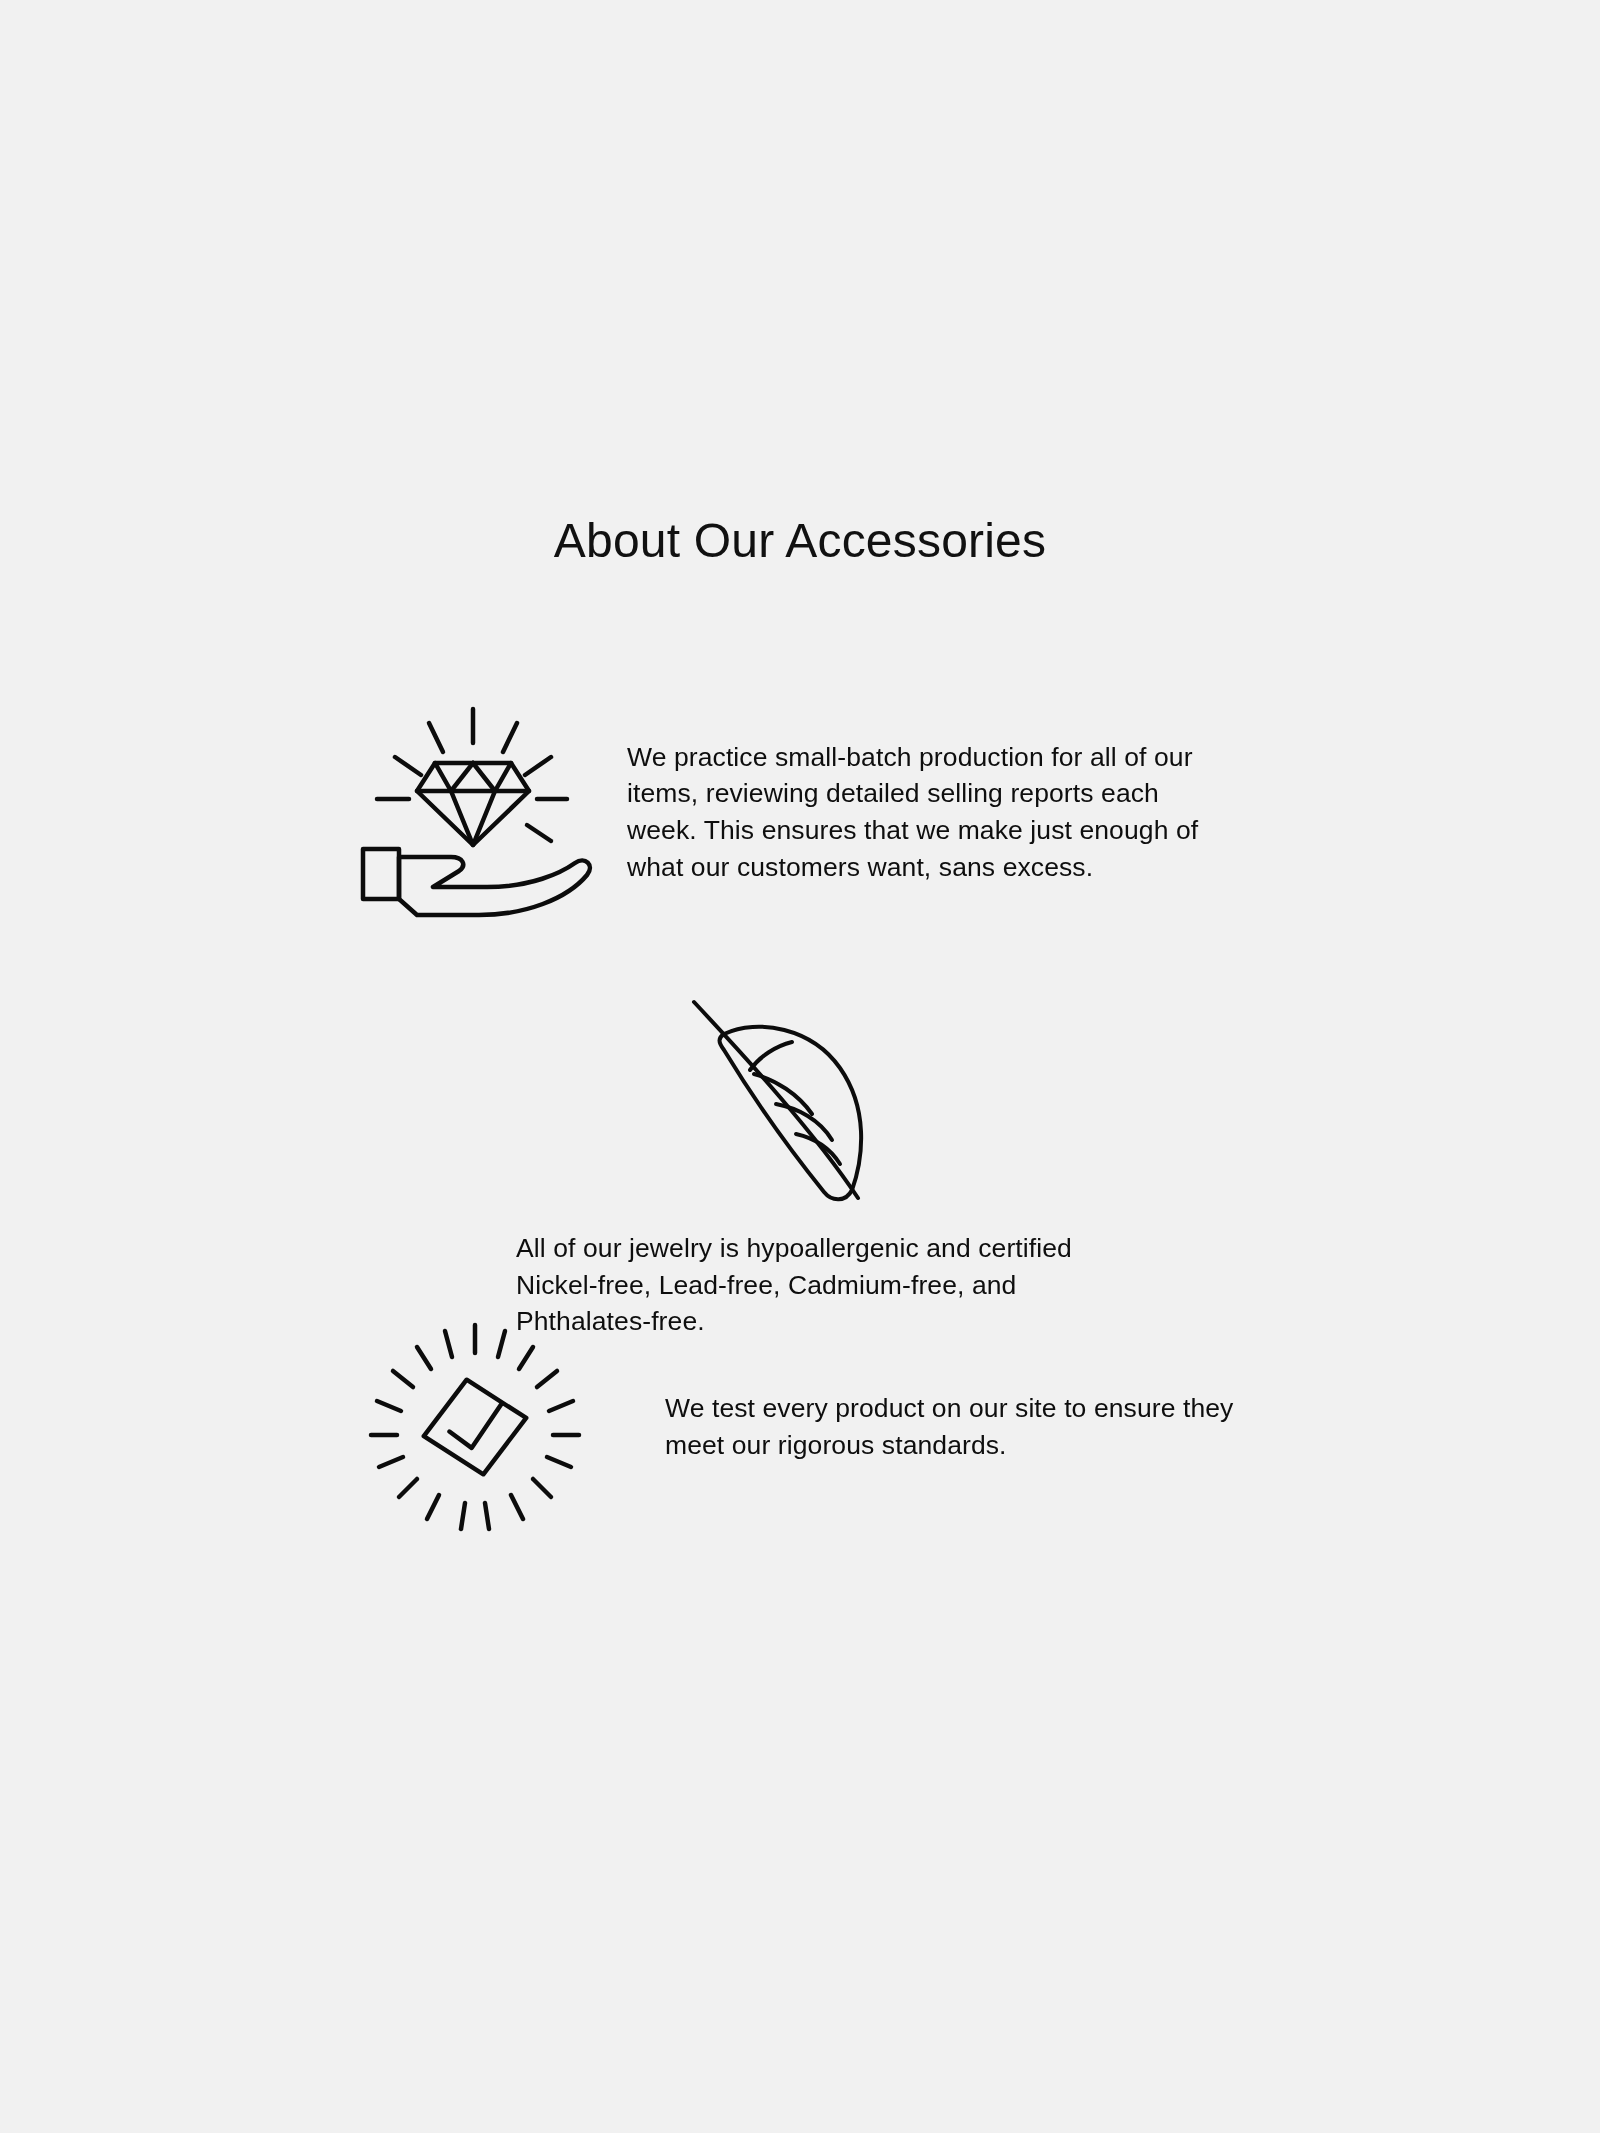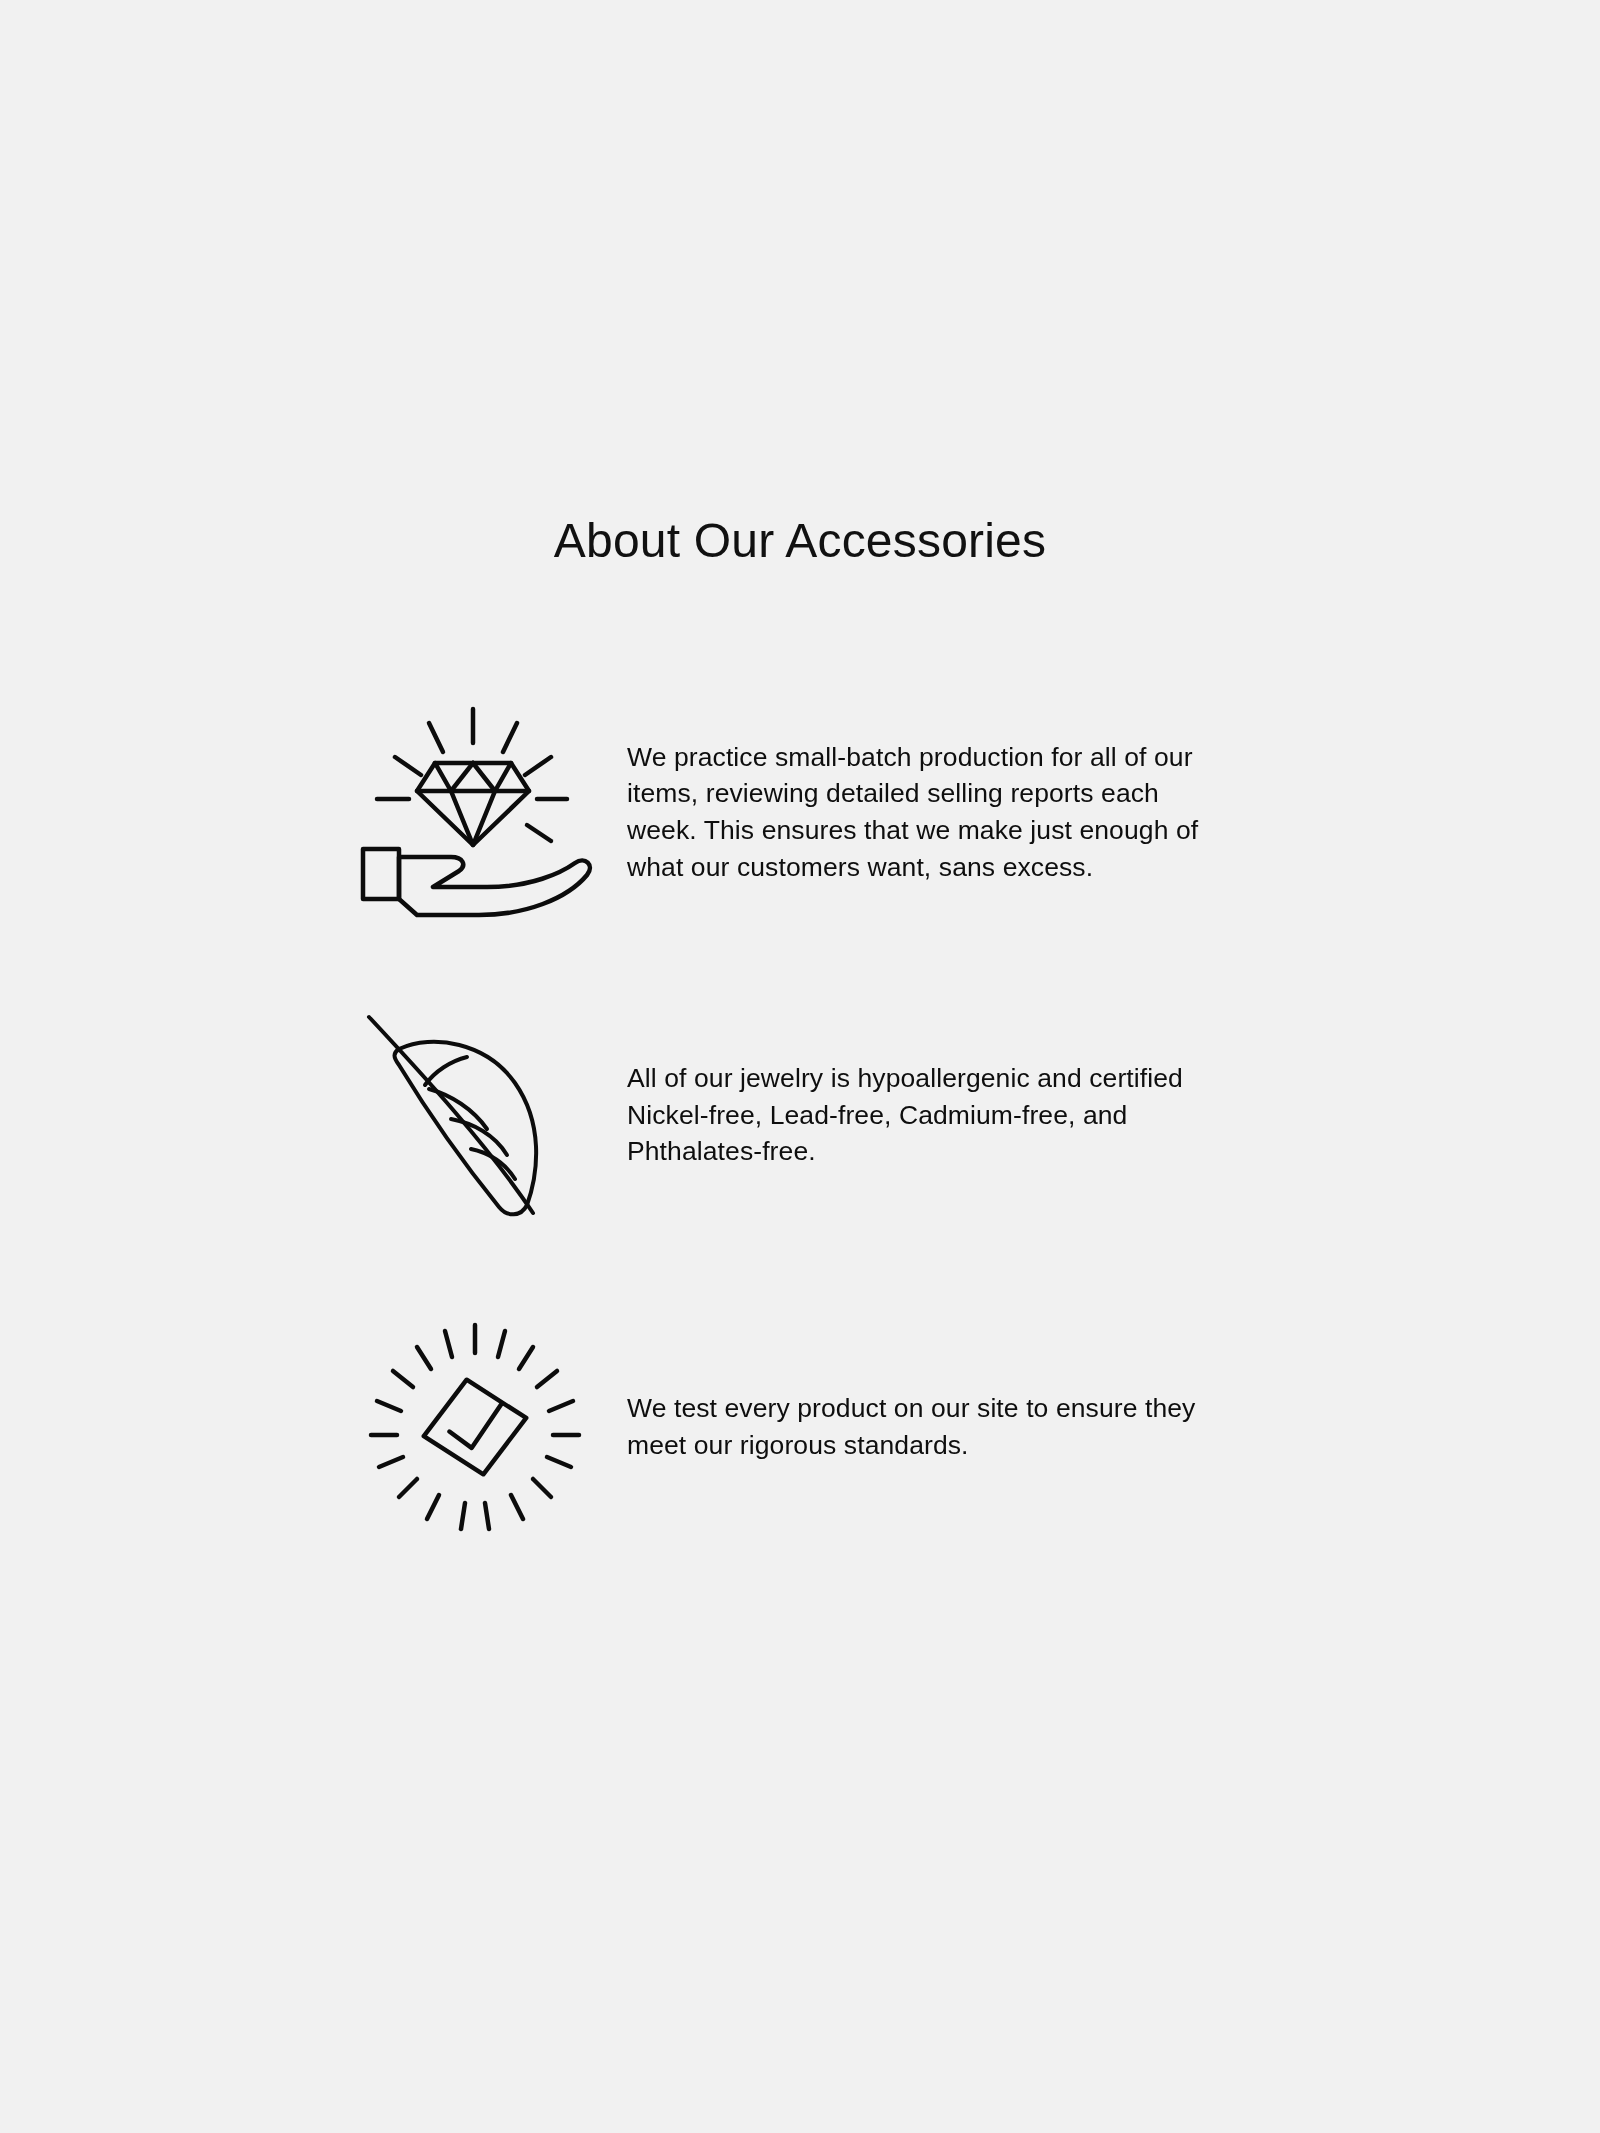--- a/index.html
+++ b/index.html
@@ -56,22 +56,22 @@
   .feature-text {
     flex: 1 1 auto;
     font-size: 26.5px;
     line-height: 1.38;
     color: #0e0e0e;
     letter-spacing: 0.1px;
     padding-left: 22px;
     max-width: 590px;
   }
   .feature-1 { height: 300px; }
-  .feature-2 { height: 290px; margin-top: 10px; }
-  .feature-3 { height: 290px; margin-top: 22px; }
+  .feature-2 { height: 290px; margin-top: 10px; flex-direction: column; }
+  .feature-3 { height: 290px; margin-top: 22px; justify-content: space-between; }
   .feature-1 .feature-text { margin-top: 4px; }
 </style>
 </head>
 <body>
 
 <div class="page">
 
   <h1 class="heading">About Our Accessories</h1>
 
   <div class="features">

